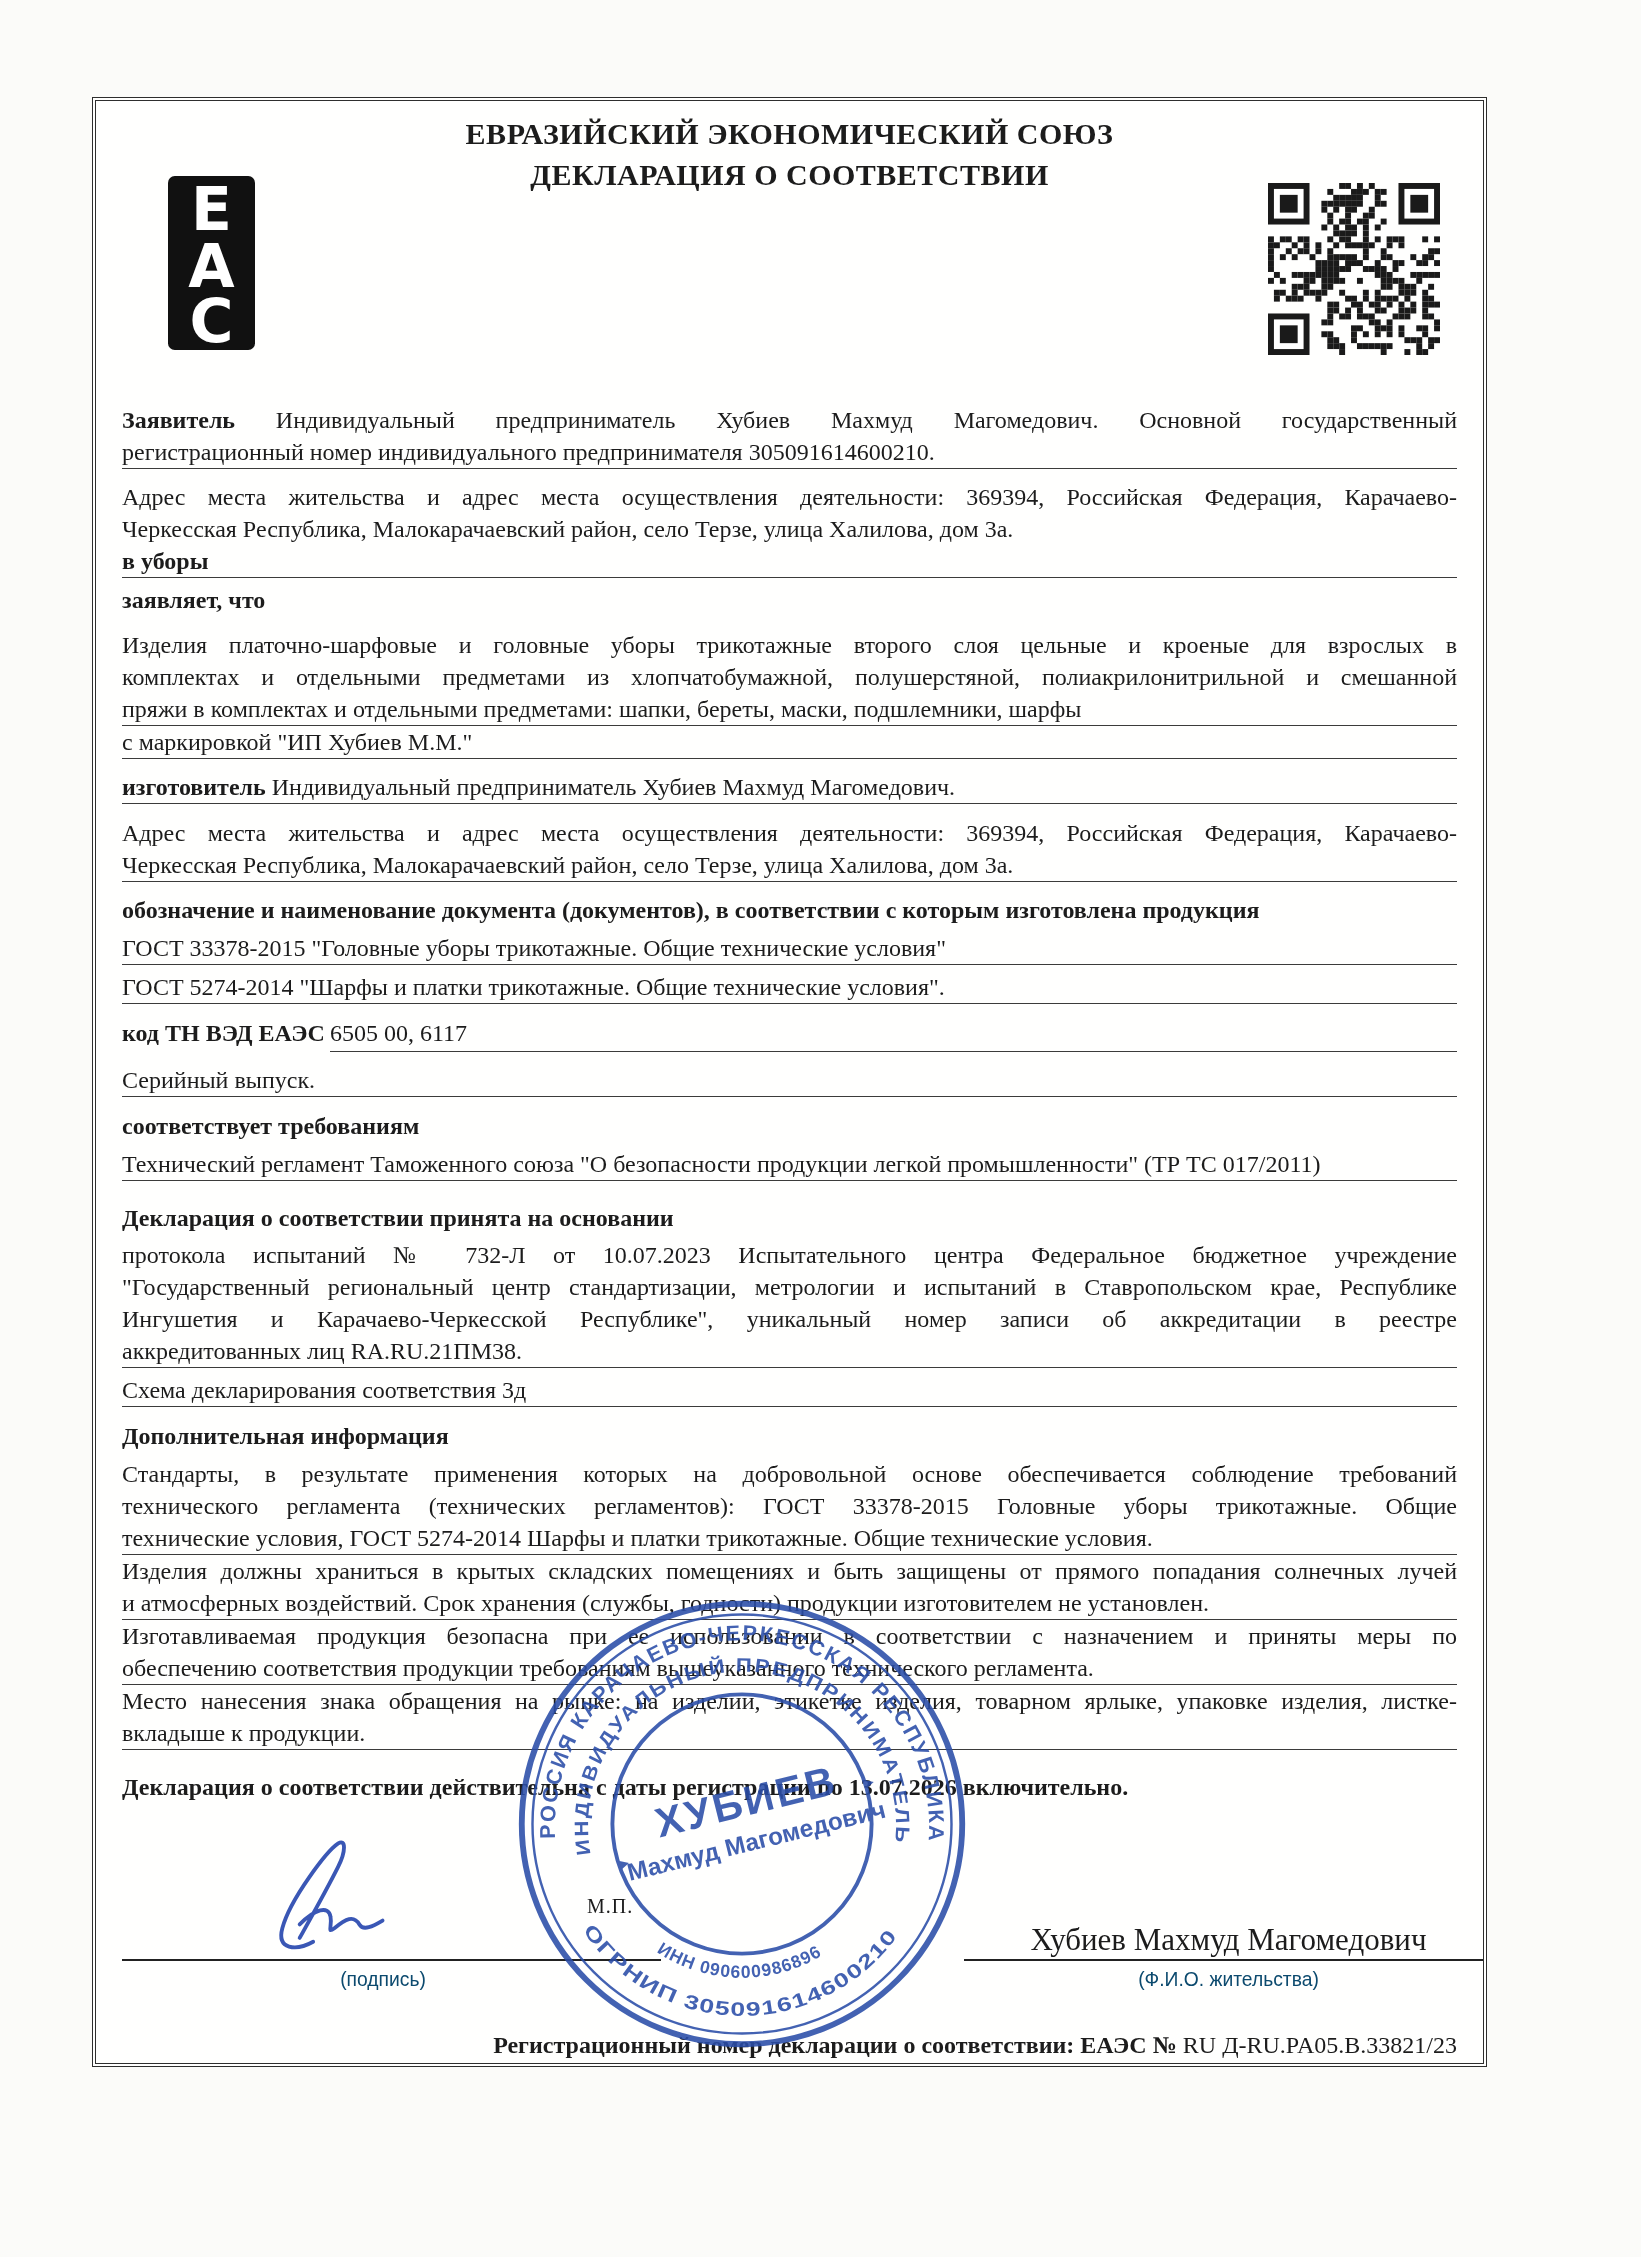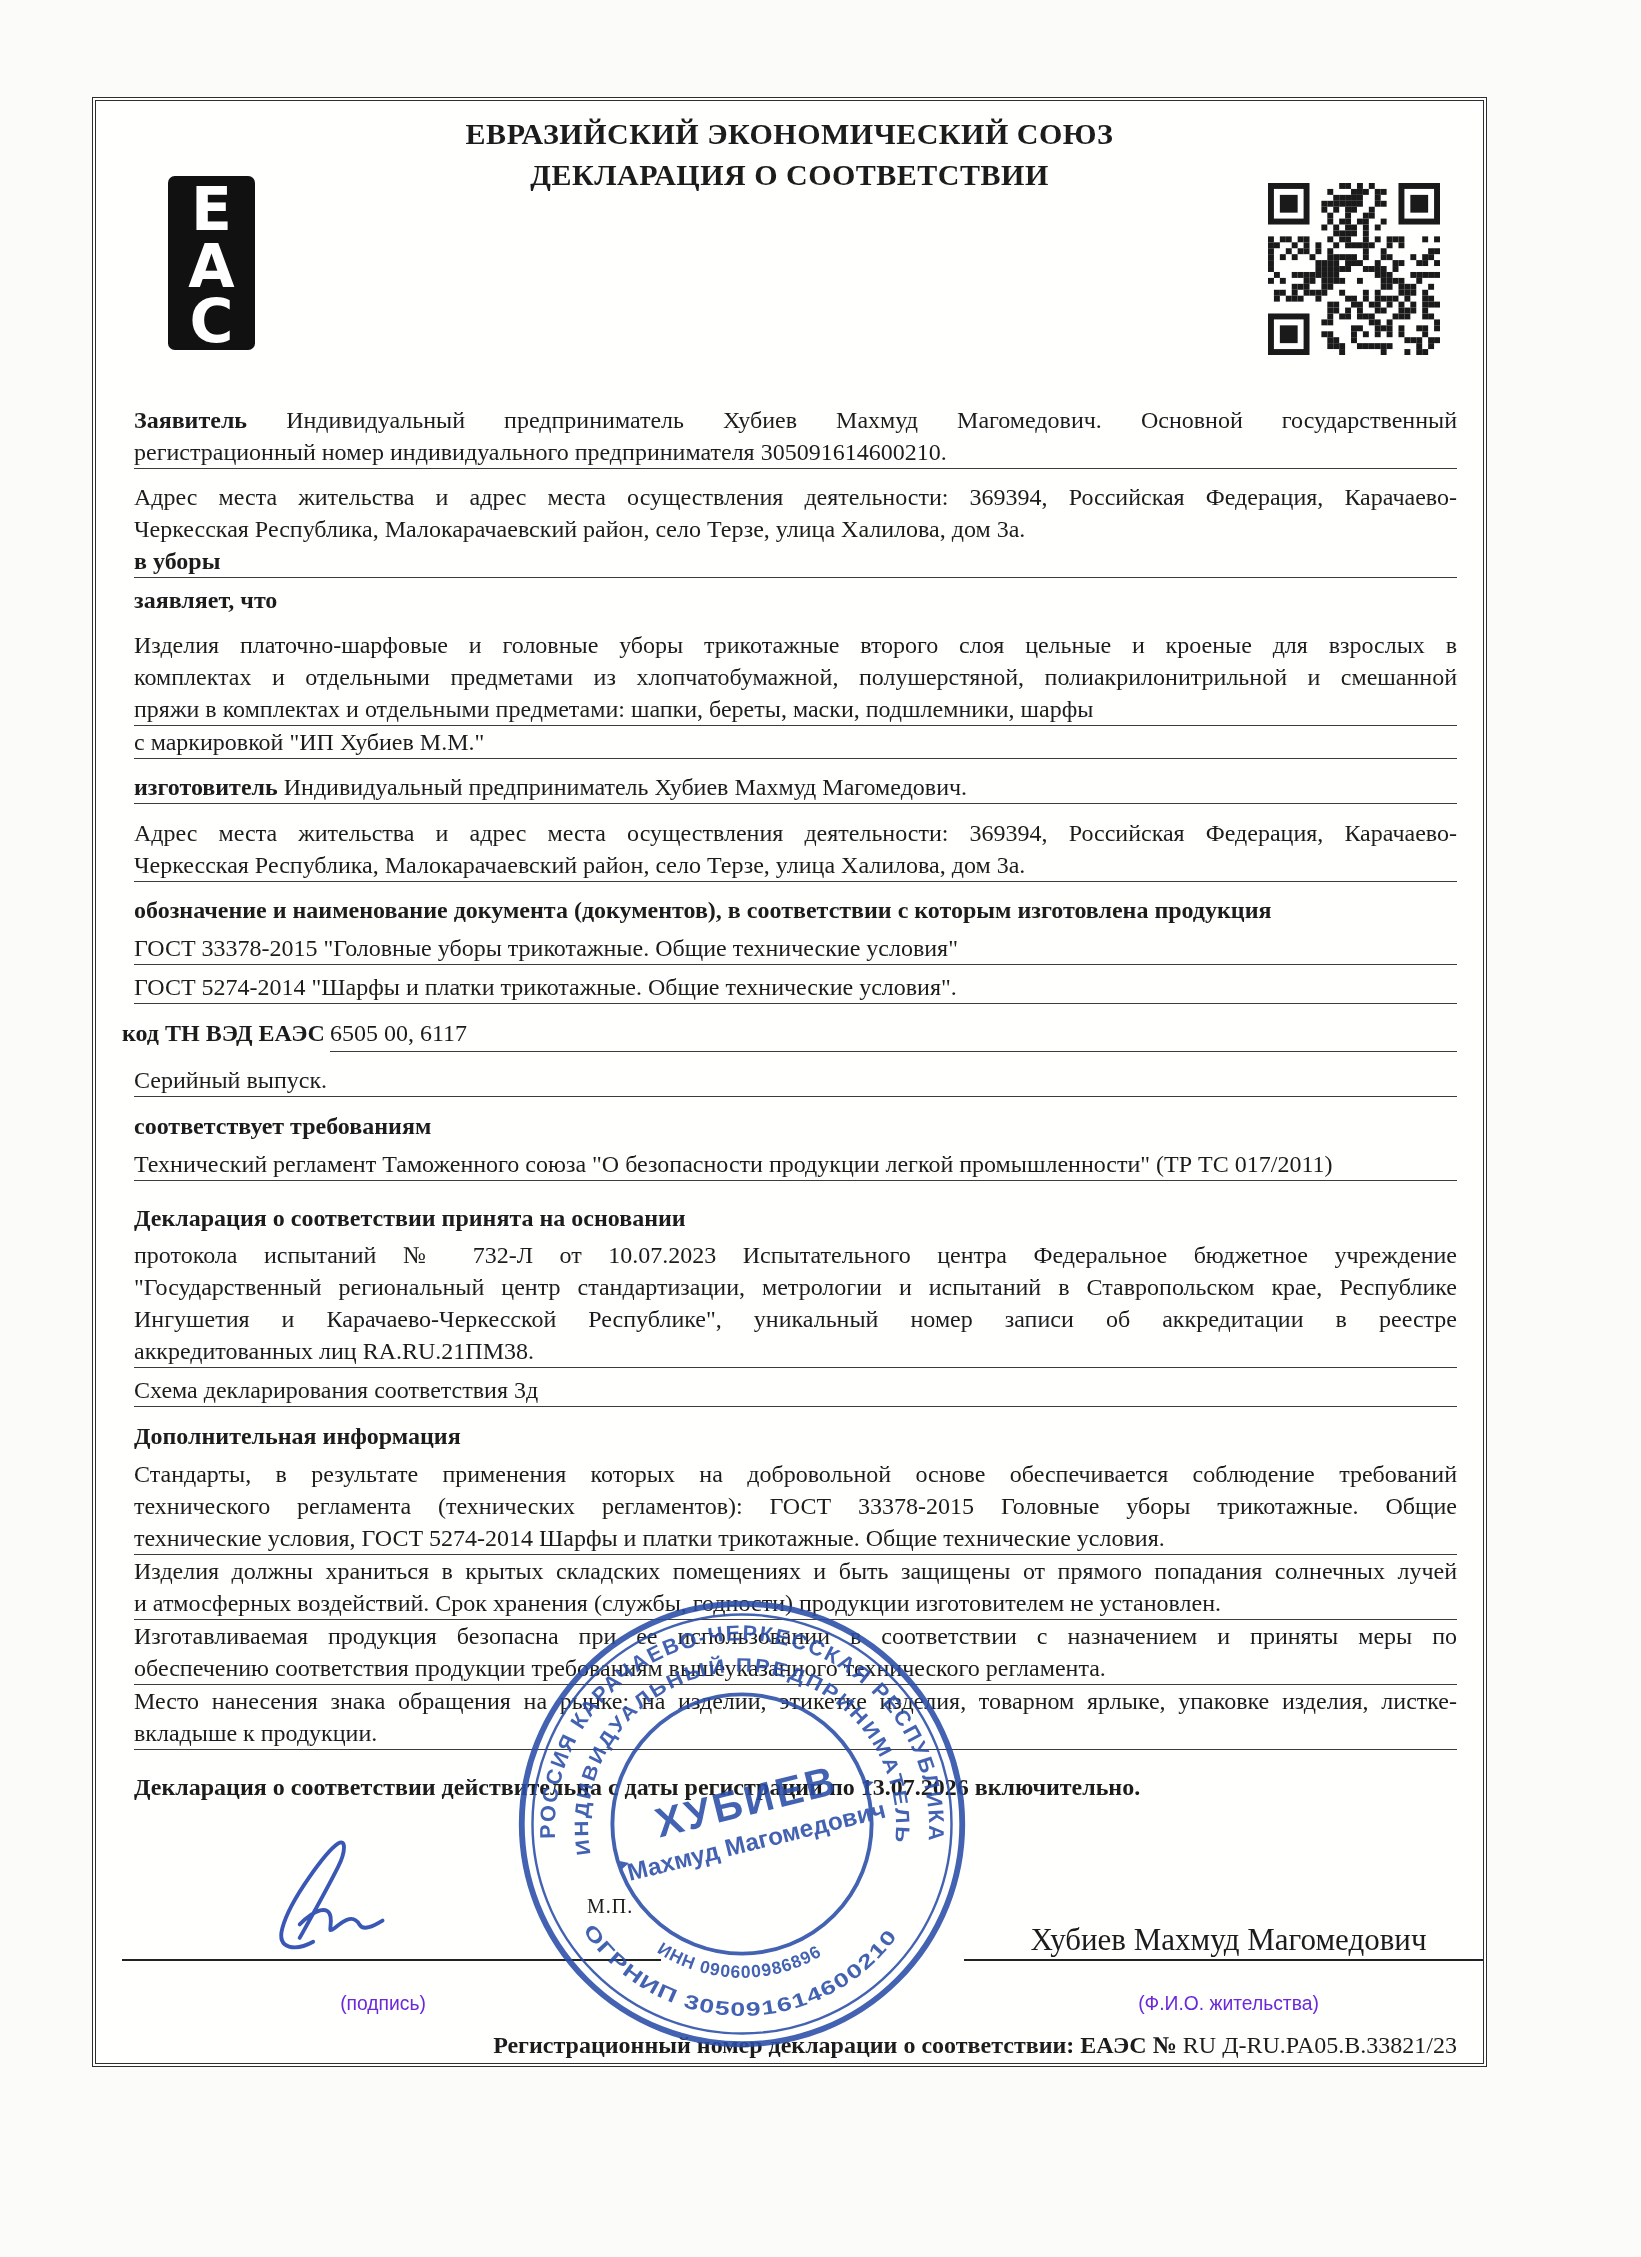--- a/index.html
+++ b/index.html
@@ -15,36 +15,36 @@
     padding:0 26px;overflow:hidden;
   }
   .page::before{content:"";position:absolute;left:-11.6px;top:406px;width:2.9px;height:1207px;background:#e6e6e1;}
   
   .hdr{position:relative;height:290px;}
   .titles{text-align:center;padding-top:11.6px;}
   .t1,.t2{font-weight:700;font-size:30px;line-height:41px;letter-spacing:0.5px;}
   .eac{position:absolute;left:46px;top:75px;width:87px;height:174px;}
   .qr{position:absolute;right:17.4px;top:82px;width:172px;height:172px;}
   
-  .ln{position:relative;height:32px;line-height:32px;font-size:24px;white-space:nowrap;margin-left:12px;}
+  .ln{position:relative;height:32px;line-height:32px;font-size:24px;white-space:nowrap;}
   .j{text-align:justify;text-align-last:justify;}
   .r{border-bottom:1.9px solid #3b3b3b;}
   .b{font-weight:700;}
   .sec{margin-top:12.6px;}
   .sec-s{margin-top:5.8px;}
   .sec-l{margin-top:21px;}
   .tnrow{display:flex;height:35px;line-height:33px;font-size:24px;}
   .tnlabel{width:208px;font-weight:700;}
   .tnval{flex:1;border-bottom:1.9px solid #3b3b3b;}
   
   .sig{position:relative;height:198px;margin-top:19.3px;}
   .sig-svg{position:absolute;left:116px;top:5.8px;z-index:1;}
   .rule-l{position:absolute;left:0;top:137px;width:539px;border-bottom:2.9px solid #222;}
   .rule-r{position:absolute;left:842px;top:137px;width:529px;border-bottom:2.9px solid #222;}
-  .cap{position:absolute;font-family:"Liberation Sans",sans-serif;font-size:19.3px;color:#6d28d9;margin-top:24px;}
+  .cap{position:absolute;font-family:"Liberation Sans",sans-serif;font-size:19.3px;color:#0c4a6e;}
   .cap-sign{left:116px;top:147px;width:290px;text-align:center;}
   .cap-fio{left:842px;top:147px;width:529px;text-align:center;}
   .mp{position:absolute;left:465px;top:73px;font-size:20px;letter-spacing:1px;z-index:1;}
   .fio-name{position:absolute;left:842px;top:100px;width:529px;text-align:center;font-size:31px;z-index:1;}
   .stamp{position:absolute;left:513px;top:1595px;width:458px;height:458px;z-index:3;opacity:.88;pointer-events:none;}
   
   .footer{margin-top:8px;text-align:right;}
   .fline{height:34px;line-height:34px;font-size:24px;}
 </style>
 </head>

